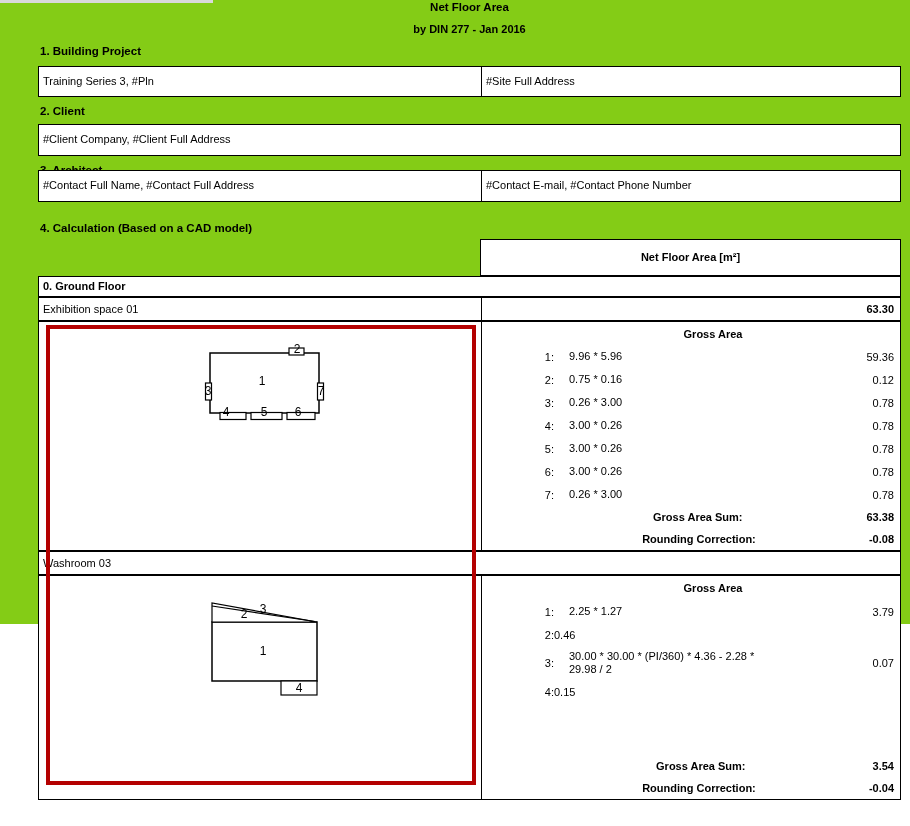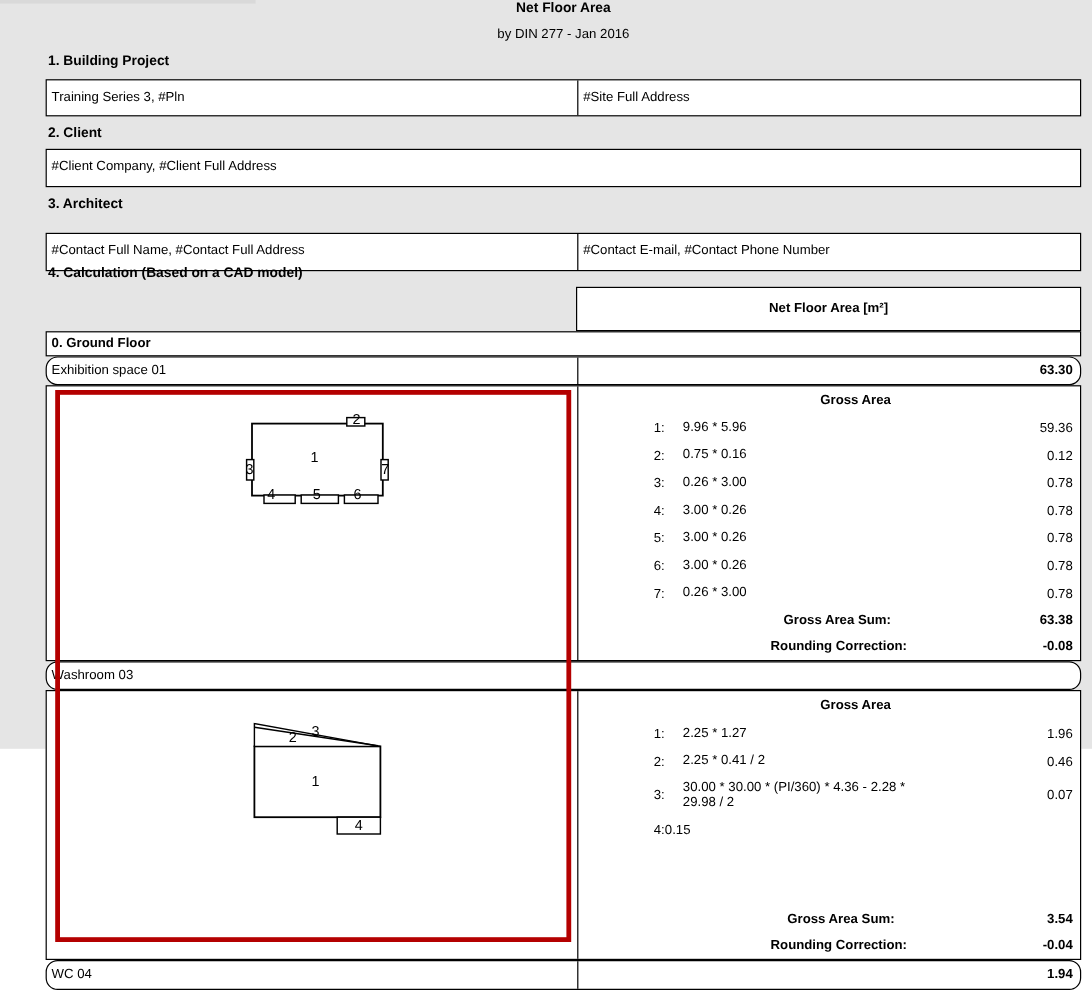--- a/index.html
+++ b/index.html
@@ -2,45 +2,45 @@
 <html style="--highlight: #b40000;"><head>
 <meta charset="utf-8">
 <style>
   html,body{margin:0;padding:0;background:#ffffff;}
   body{
     width:910px;height:826px;
     font-family:"Liberation Sans",sans-serif;
     font-size:11px;color:#000;
     position:relative;overflow:hidden;
   }
-  .page{position:relative;width:910px;height:624px;background:#e5e5e5;}
+  .page{position:relative;width:910px;height:624px;background:#84cc16;}
   .window-strip{position:absolute;left:0;top:0;width:213px;height:3px;background:#d9d9d9;}
   .doc-title{position:absolute;left:38px;top:1px;width:863px;text-align:center;font-weight:bold;font-size:11.5px;line-height:13px;}
-  .doc-subtitle{position:absolute;left:38px;top:23px;width:863px;text-align:center;font-size:11px;line-height:13px;}
+  .doc-subtitle{position:absolute;left:38px;top:23px;width:863px;text-align:center;font-size:11px;line-height:13px;font-weight:bold;}
   .sec-heading{position:absolute;left:40px;font-weight:bold;font-size:11.5px;line-height:13px;}
 
   .band{position:absolute;left:38px;width:863px;border:1px solid #000;box-sizing:border-box;display:flex;background:#fff;}
   .cell{box-sizing:border-box;}
   .cl{width:442px;}
   .cr{flex:1;border-left:1px solid #000;padding-left:44px;}
 
   .info-row{height:31px;}
   .info-row .cell{line-height:28px;padding-left:4px;}
 
   .area-header-box{
     position:absolute;left:480px;top:239px;width:421px;height:37px;
     border:1px solid #000;box-sizing:border-box;
     text-align:center;line-height:35px;font-weight:bold;background:#fff;
   }
   .storey-row{
     position:absolute;left:38px;top:276px;width:863px;height:21px;
     border:1px solid #000;box-sizing:border-box;
     font-weight:bold;line-height:19px;padding-left:4px;background:#fff;
   }
-  .room-row{height:24px;border-radius:10px;}
+  .room-row{height:24px;}
   .room-row .cl{line-height:22px;padding-left:4px;}
   .room-row .cr{line-height:22px;text-align:right;padding-right:6px;font-weight:bold;}
 
   .diagram-cell{width:442px;position:relative;}
   .diagram-cell svg{position:absolute;left:0;top:0;}
   .calc-cell{flex:1;border-left:1px solid #000;display:flex;flex-direction:column;padding-top:2px;}
   .gross-header{text-align:center;font-weight:bold;height:22px;line-height:20px;}
   .calc-item{display:flex;align-items:center;min-height:23px;}
   .calc-item .no{width:28px;text-align:right;flex:none;}
   .calc-item .formula{margin-left:15px;flex:1;line-height:13px;}
@@ -72,21 +72,21 @@
     <div class="cell cl">Training Series 3, #Pln</div>
     <div class="cell cr">#Site Full Address</div>
   </div>
 
   <div class="sec-heading" style="top:105px">2. Client</div>
   <div class="band info-row" style="top:124px;height:32px">
     <div class="cell cl">#Client Company, #Client Full Address</div>
   </div>
 
   <div class="sec-heading" style="top:164px">3. Architect</div>
-  <div class="band info-row" style="top:194px;height:32px">
+  <div class="band info-row" style="top:170px;height:32px">
     <div class="cell cl">#Contact Full Name, #Contact Full Address</div>
     <div class="cell cr">#Contact E-mail, #Contact Phone Number</div>
   </div>
 
   <div class="sec-heading" style="top:222px">4. Calculation (Based on a CAD model)</div>
 
   <div class="area-header-box">Net Floor Area [m²]</div>
 
   <div class="storey-row">0. Ground Floor</div>
 
@@ -178,25 +178,24 @@
         <text x="205" y="42" text-anchor="middle">2</text>
         <text x="224" y="37" text-anchor="middle">3</text>
         <text x="260" y="116" text-anchor="middle">4</text>
       </svg>
     </div>
     <div class="cell cr calc-cell">
       <div class="gross-header">Gross Area</div>
       <div class="calc-item">
         <span class="no">1:</span>
         <span class="formula">2.25 * 1.27</span>
-        <span class="val">1.96</span>
+        <span class="val">3.79</span>
       </div>
       <div class="calc-item">
         <span class="no">2:</span>
-        <span class="formula">2.25 * 0.41 / 2</span>
         <span class="val">0.46</span>
       </div>
       <div class="calc-item" style="min-height:34px">
         <span class="no">3:</span>
         <span class="formula">
           <span>30.00 * 30.00 * (PI/360) * 4.36 - 2.28 *</span><br>
           <span>29.98 / 2</span>
         </span>
         <span class="val">0.07</span>
       </div>
@@ -209,20 +208,16 @@
         <span class="lbl">Gross Area Sum:</span>
         <span class="val">3.54</span>
       </div>
       <div class="sum-row">
         <span class="lbl">Rounding Correction:</span>
         <span class="val">-0.04</span>
       </div>
     </div>
   </div>
 
-  <div class="band room-row" style="top:800px;height:25px">
-    <div class="cell cl">WC 04</div>
-    <div class="cell cr">1.94</div>
-  </div>
 
   <div class="highlight-rect"></div>
 
 </div>
 
 </body></html>

